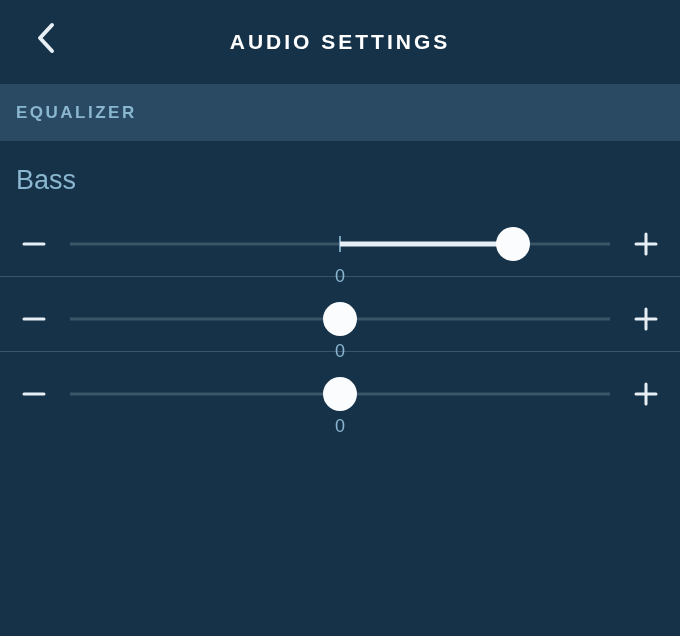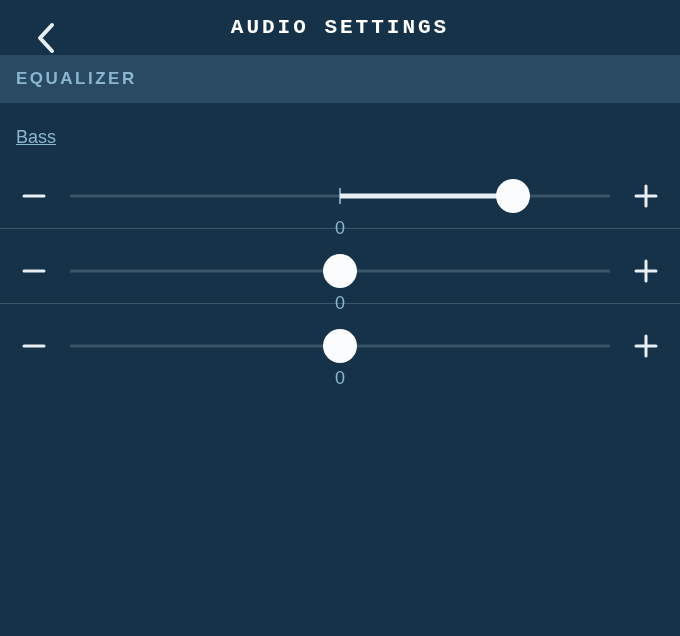--- a/index.html
+++ b/index.html
@@ -5,25 +5,24 @@
     * { box-sizing: border-box; margin: 0; padding: 0; }
     body {
       width: 680px;
       height: 636px;
       background: #163248;
       font-family: -apple-system, "Segoe UI", Helvetica, Arial, sans-serif;
       overflow: hidden;
     }
     .header {
       position: relative;
-      height: 55px;
+      height: 84px;
       display: flex;
       align-items: center;
       justify-content: center;
-      font-family: Liberation Mono, monospace;
     }
     .back {
       position: absolute;
       left: 26px;
       top: 18px;
       width: 40px;
       height: 40px;
       display: flex;
       align-items: center;
       justify-content: center;
@@ -31,41 +30,40 @@
     }
     .back svg { stroke: #e7eff5; }
     .title {
       color: #ffffff;
       font-weight: 700;
       letter-spacing: 3px;
       font-size: 21px;
     }
     .section-head {
       background: #2a4a64;
-      height: 48px;
+      height: 57px;
       display: flex;
       align-items: center;
       padding-left: 16px;
       text-align: center;
     }
     .section-head span {
       color: #8ab6d0;
       letter-spacing: 2.5px;
       font-size: 17px;
       font-weight: 600;
     }
     .row {
       padding: 24px 16px 14px 16px;
       border-bottom: 1px solid #3a5468;
     }
     .row-label {
       color: #8ab6d0;
-      font-size: 18px;
+      font-size: 27px;
       margin-bottom: 30px;
-      text-decoration: underline;
     }
     .slider-area {
       display: flex;
       align-items: center;
       gap: 18px;
     }
     .pm-btn {
       width: 36px;
       height: 36px;
       display: flex;

